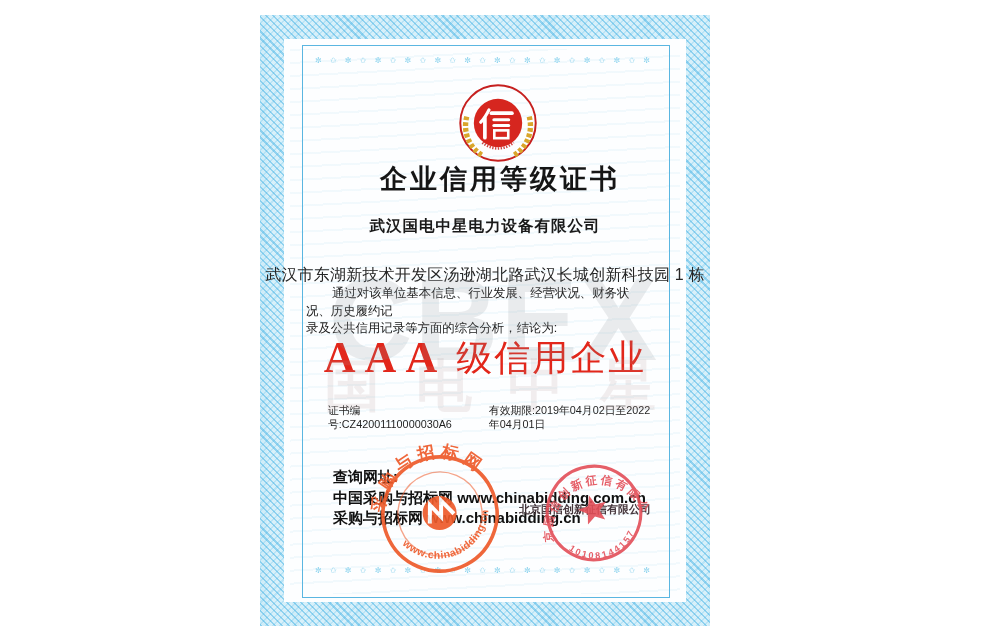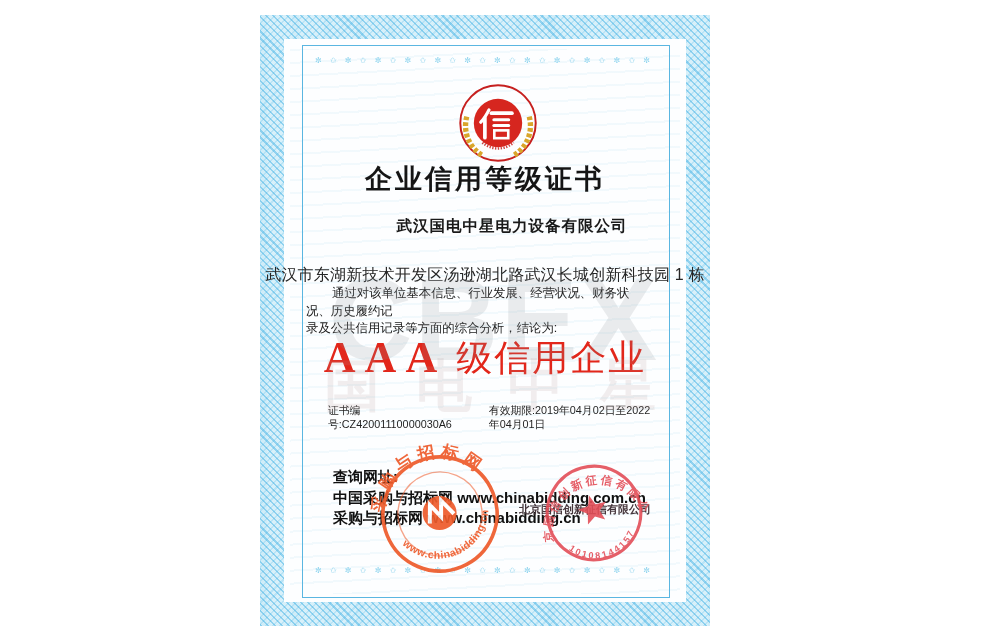--- a/index.html
+++ b/index.html
@@ -15,22 +15,22 @@
       repeating-linear-gradient(90deg, rgba(86,182,223,.30) 0 7px, rgba(255,255,255,0) 7px 32px);}
   .paper{position:absolute;inset:24px;background:#fdfeff;}
   .texture{position:absolute;left:30px;top:34px;right:30px;bottom:32px;pointer-events:none;
     background:repeating-linear-gradient(177deg, rgba(140,205,232,.10) 0 2px, rgba(0,0,0,0) 2px 13px);}
   .frame{position:absolute;left:42px;top:30px;right:40px;bottom:28px;border:1.5px solid #5ab6e1;}
   .stars{position:absolute;left:55px;right:55px;text-align:center;color:#8fd4ee;
          font-size:8px;letter-spacing:3px;white-space:nowrap;overflow:hidden;}
   .stars.top{top:41px;} .stars.bottom{top:551px;}
   .abs{position:absolute;}
   .ctr{left:0;width:100%;text-align:center;}
-  .title{top:146px;font-size:27px;font-weight:bold;letter-spacing:3px;color:#151515;}
-  .company{top:201px;font-size:15.5px;font-weight:bold;color:#191919;letter-spacing:1px;margin-left:27px;}
+  .title{top:146px;font-size:27px;font-weight:bold;letter-spacing:3px;color:#151515;padding-left:15px;}
+  .company{top:201px;font-size:15.5px;font-weight:bold;color:#191919;letter-spacing:1px;}
   .address{top:250px;font-size:16px;color:#252525;letter-spacing:.2px;text-align:center;}
   .bodytext{top:270px;left:46px;width:346px;font-size:12.4px;line-height:17.5px;color:#1b1b1b;}
   .bodytext .l1{text-indent:26px;}
   .rating-row{top:317px;color:#e2261a;font-family:"Liberation Serif","DejaVu Serif",serif;}
   .rating-row .aaa{font-size:44px;font-weight:bold;letter-spacing:9px;}
   .rating-row .sfx{font-size:36px;font-weight:normal;letter-spacing:2px;margin-left:10px;vertical-align:2px;}
   .certline{top:389px;left:68px;right:50px;display:flex;justify-content:space-between;
             font-size:10.8px;color:#1e1e1e;gap:37px;}
   .query{left:73px;top:452px;font-size:15px;line-height:20.5px;color:#101010;font-weight:700;}
   .issuer{left:250px;top:487px;width:150px;text-align:center;font-size:11px;font-weight:700;

